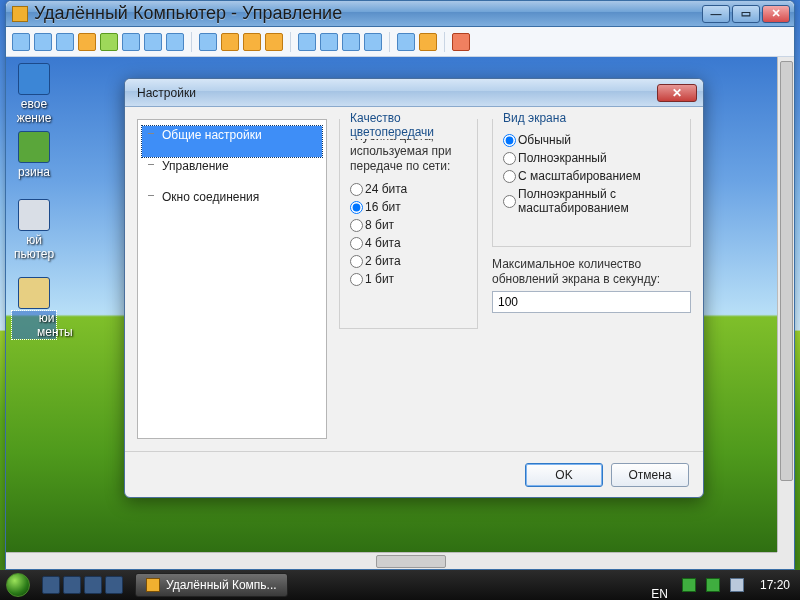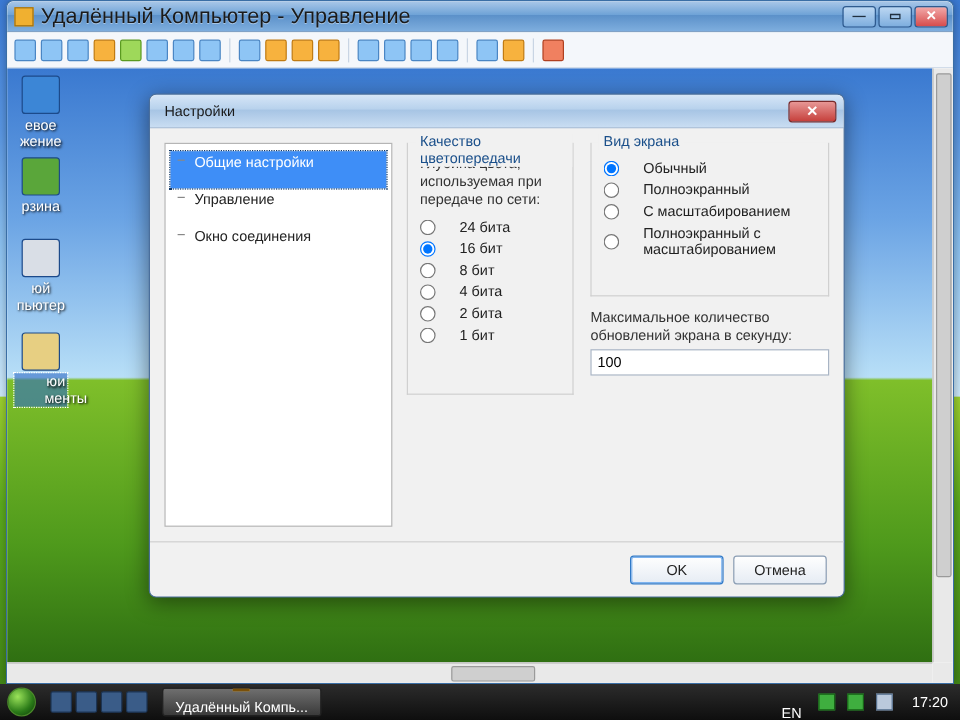--- a/index.html
+++ b/index.html
@@ -77,41 +77,41 @@
 .dlg-body{flex:1;display:flex;padding:12px;gap:12px;}
 .tree{width:190px;height:320px;background:#fff;border:1px solid #b5b5b5;padding:6px 4px;}
 .tree-item{padding:2px 6px 15px 20px;position:relative;color:#222;cursor:default;}
 .tree-item::before{content:"";position:absolute;left:6px;top:7px;width:6px;height:1px;background:#888;}
 .tree-item.selected{background:#3e8ef7;color:#fff;outline:1px dotted #103868;}
 
 .panel{flex:1;display:flex;gap:14px;}
 .group{border:1px solid #d0d0d0;border-top:none;padding:10px 10px 8px;position:relative;background:#f1f1f1;}
 .group .legend{position:absolute;top:-8px;left:6px;background:#f1f1f1;padding:0 4px;color:#1a4f8a;font-size:12px;}
 .group .sub{color:#333;margin-bottom:8px;line-height:1.25;}
-.radio{display:flex;align-items:center;gap:20px;margin:4px 0;color:#222;}
+.radio{display:flex;align-items:center;gap:2px;margin:4px 0;color:#222;}
 .radio input{margin:0;}
 .col-left{width:139px;}
 .col-right{flex:1;display:flex;flex-direction:column;gap:10px;}
 .field-label{color:#333;margin-bottom:4px;line-height:1.25;}
 .text-input{width:100%;height:22px;border:1px solid #a8b4c4;background:#fff;padding:0 5px;}
 
 .dlg-footer{height:46px;border-top:1px solid #d0d0d0;display:flex;justify-content:flex-end;align-items:center;gap:8px;padding:0 14px;}
 .btn{min-width:78px;height:24px;border:1px solid #8a9db4;border-radius:3px;
   background:linear-gradient(to bottom,#fefefe,#e6ecf4);padding:0 12px;color:#222;}
 .btn.default{border-color:#2f79c8;box-shadow:0 0 0 1px #7db3ef inset;}
 
 
 .taskbar{position:absolute;left:0;right:0;bottom:0;height:30px;
   background:linear-gradient(to bottom,#2c2c2c,#0e0e0e);display:flex;align-items:center;color:#fff;font-size:11px;}
 .start{width:36px;height:30px;display:flex;align-items:center;justify-content:center;}
 .orb{width:24px;height:24px;border-radius:50%;background:radial-gradient(circle at 35% 30%,#9be35a,#2a7a18 60%,#0b3b08);border:1px solid #4b8a2a;}
 .ql{display:flex;gap:3px;padding:0 6px;}
 .ql-ic{width:18px;height:18px;background:#3a5c88;border:1px solid #1c3454;border-radius:2px;}
 .task-btn{height:24px;display:flex;align-items:center;gap:6px;background:linear-gradient(to bottom,#6f6f6f,#3a3a3a);
-  border:1px solid #222;border-radius:3px;padding:0 10px;margin-left:6px;flex-direction:column;}
+  border:1px solid #222;border-radius:3px;padding:0 10px;margin-left:6px;}
 .task-btn .ic{width:14px;height:14px;background:#f0b030;border:1px solid #7a5008;}
 .tray{margin-left:auto;display:flex;align-items:center;gap:10px;padding:0 10px;}
 .tray .ic{width:14px;height:14px;background:#3fae3f;border:1px solid #176317;}
 .tray .ic.spk{background:#bac9dc;border-color:#56708e;}
 .clock{min-width:36px;text-align:right;}
 .lang{padding:0 4px;margin-top:17px;}
 </style>
 </head>
 <body>
 

